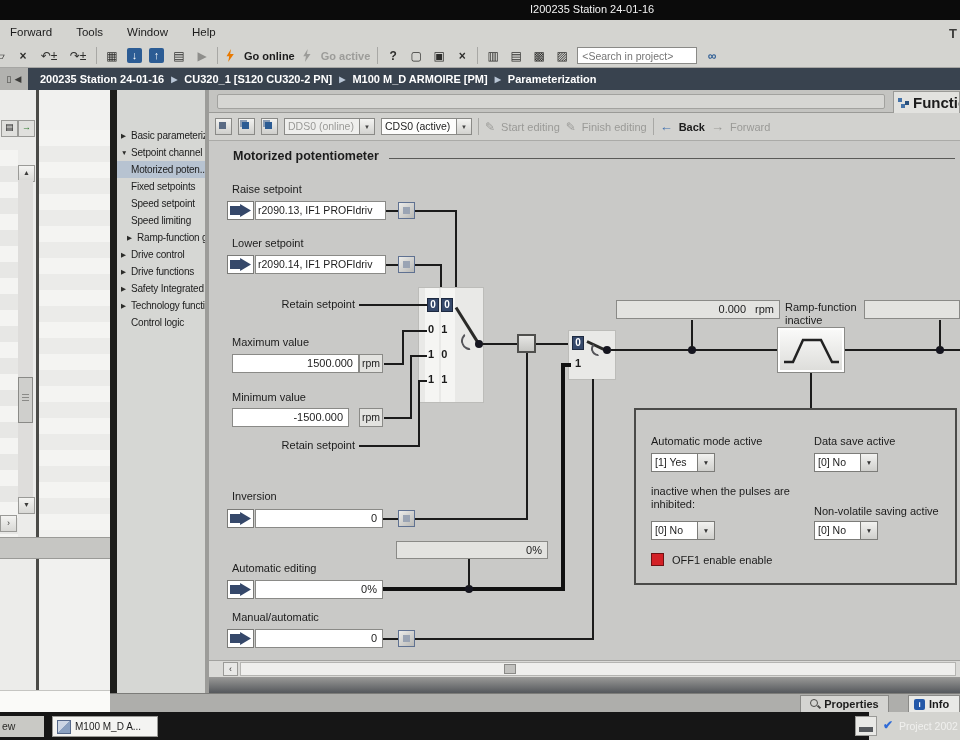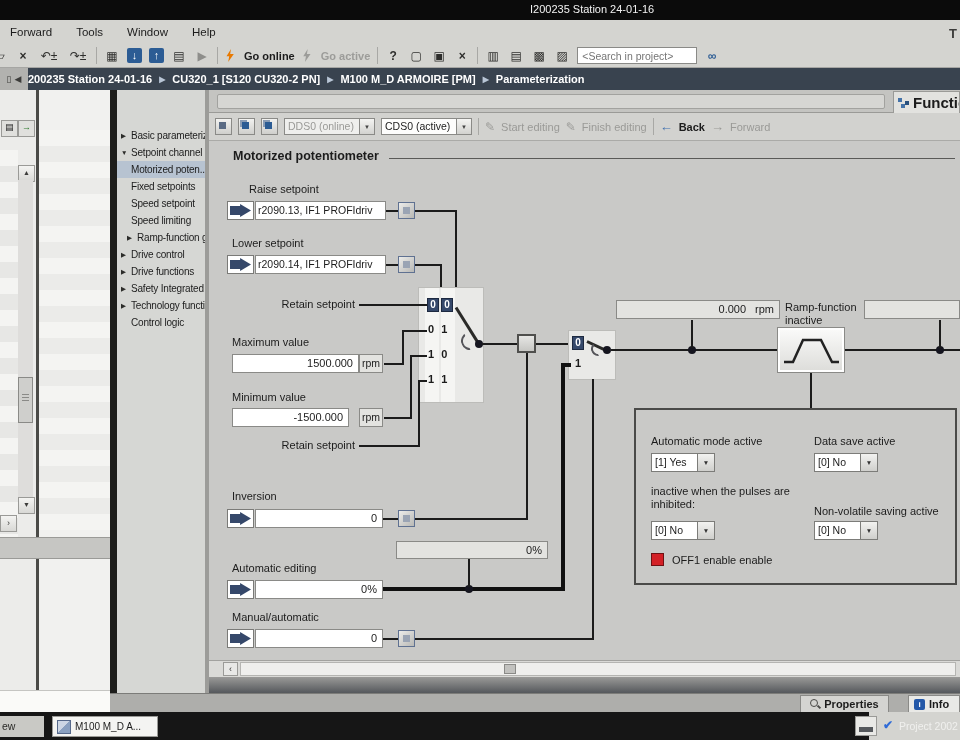--- a/index.html
+++ b/index.html
@@ -20,21 +20,21 @@
   .tbi.dim{color:#8e8e8b}
   .tbi.cut{margin-left:-8px}
   .sep{width:1px;height:17px;background:#a8a8a5;flex:none}
   .bolt{width:10px;height:13px;clip-path:polygon(60% 0,15% 55%,42% 55%,32% 100%,88% 38%,52% 38%);background:#e87900;display:inline-block;flex:none}
   .bolt.gray{background:#9c9c99}
   .online-lbl{font-size:11px;font-weight:bold;margin-left:2px;white-space:nowrap}
   .offline-lbl{font-size:11px;font-weight:bold;color:#9c9c99;margin-left:2px;white-space:nowrap}
   .search{width:110px;height:15px;font-size:10.5px;border:1px solid #8a8a87;background:#fff;padding:0 4px;color:#666;font-family:inherit}
   
   .bc-left{left:0;top:68px;width:28px;height:22px;background:#b2b2af;border-right:1px solid #8a8a87;color:#3c3c3a;font-size:9px;display:flex;align-items:center;justify-content:center;gap:3px}
-  .breadcrumb{left:28px;top:68px;width:932px;height:22px;background:#39434f;color:#fff;font-size:11px;font-weight:bold;display:flex;align-items:center;gap:7px;padding-left:0;box-sizing:border-box;white-space:nowrap;overflow:hidden}
+  .breadcrumb{left:28px;top:68px;width:932px;height:22px;background:#39434f;color:#fff;font-size:11px;font-weight:bold;display:flex;align-items:center;gap:7px;padding-left:12px;box-sizing:border-box;white-space:nowrap;overflow:hidden}
   .crumb-sep{color:#b9c6d6;font-size:8px}
   
   .panel-a{left:0;top:90px;width:36px;height:622px;background:#ececea}
   .pa-rows{position:absolute;left:0;top:22px;width:18px;height:395px;background:repeating-linear-gradient(#f4f4f2 0 16px,#e7e7e5 16px 32px)}
   .icon-box{position:absolute;width:15px;height:15px;border:1px solid #9a9a97;background:#e0e0dd;font-size:9px;text-align:center;line-height:13px}
   .vsb-btn{position:absolute;width:15px;height:15px;border:1px solid #9a9a97;background:linear-gradient(#f4f4f2,#d8d8d5);font-size:7px;text-align:center;line-height:14px;color:#3c3c3a}
   .vsb-track{position:absolute;left:18px;top:90px;width:15px;height:317px;background:#dedddb}
   .vsb-thumb{position:absolute;left:18px;top:197px;width:15px;height:46px;background:#cfcfcc;border:1px solid #8a8a87;box-sizing:border-box}
   .vsb-thumb::after{content:"";position:absolute;left:3px;top:19px;right:3px;height:1px;background:#8a8a87;box-shadow:0 3px 0 #8a8a87,0 -3px 0 #8a8a87}
   .divider-a{left:36px;top:90px;width:3px;height:622px;background:#4a4a47}
@@ -285,21 +285,21 @@
     <span class="back-lbl">Back</span>
     <span class="fwd-arrow">→</span>
     <span class="fwd-lbl">Forward</span>
   </div>
 
   <span class="heading-txt">Motorized potentiometer</span>
   <div class="heading-rule"></div>
 
   <div class="canvas">
 
-    <span class="lbl" style="left:40px;top:13px">Raise setpoint</span>
+    <span class="lbl" style="left:23px;top:13px">Raise setpoint</span>
     <span class="bico" style="left:18px;top:31px"></span>
     <div class="fld" style="left:46px;top:31px;width:131px;font-size:10.5px;padding:0 2px">r2090.13, IF1 PROFIdriv</div>
     <div class="hl" style="left:177px;top:40px;width:12px"></div>
     <span class="node" style="left:189px;top:32px"></span>
     <div class="hl" style="left:206px;top:40px;width:42px"></div>
     <div class="vl" style="left:246px;top:40px;height:78px"></div>
 
     <span class="lbl" style="left:23px;top:67px">Lower setpoint</span>
     <span class="bico" style="left:18px;top:85px"></span>
     <div class="fld" style="left:46px;top:85px;width:131px;font-size:10.5px;padding:0 2px">r2090.14, IF1 PROFIdriv</div>

